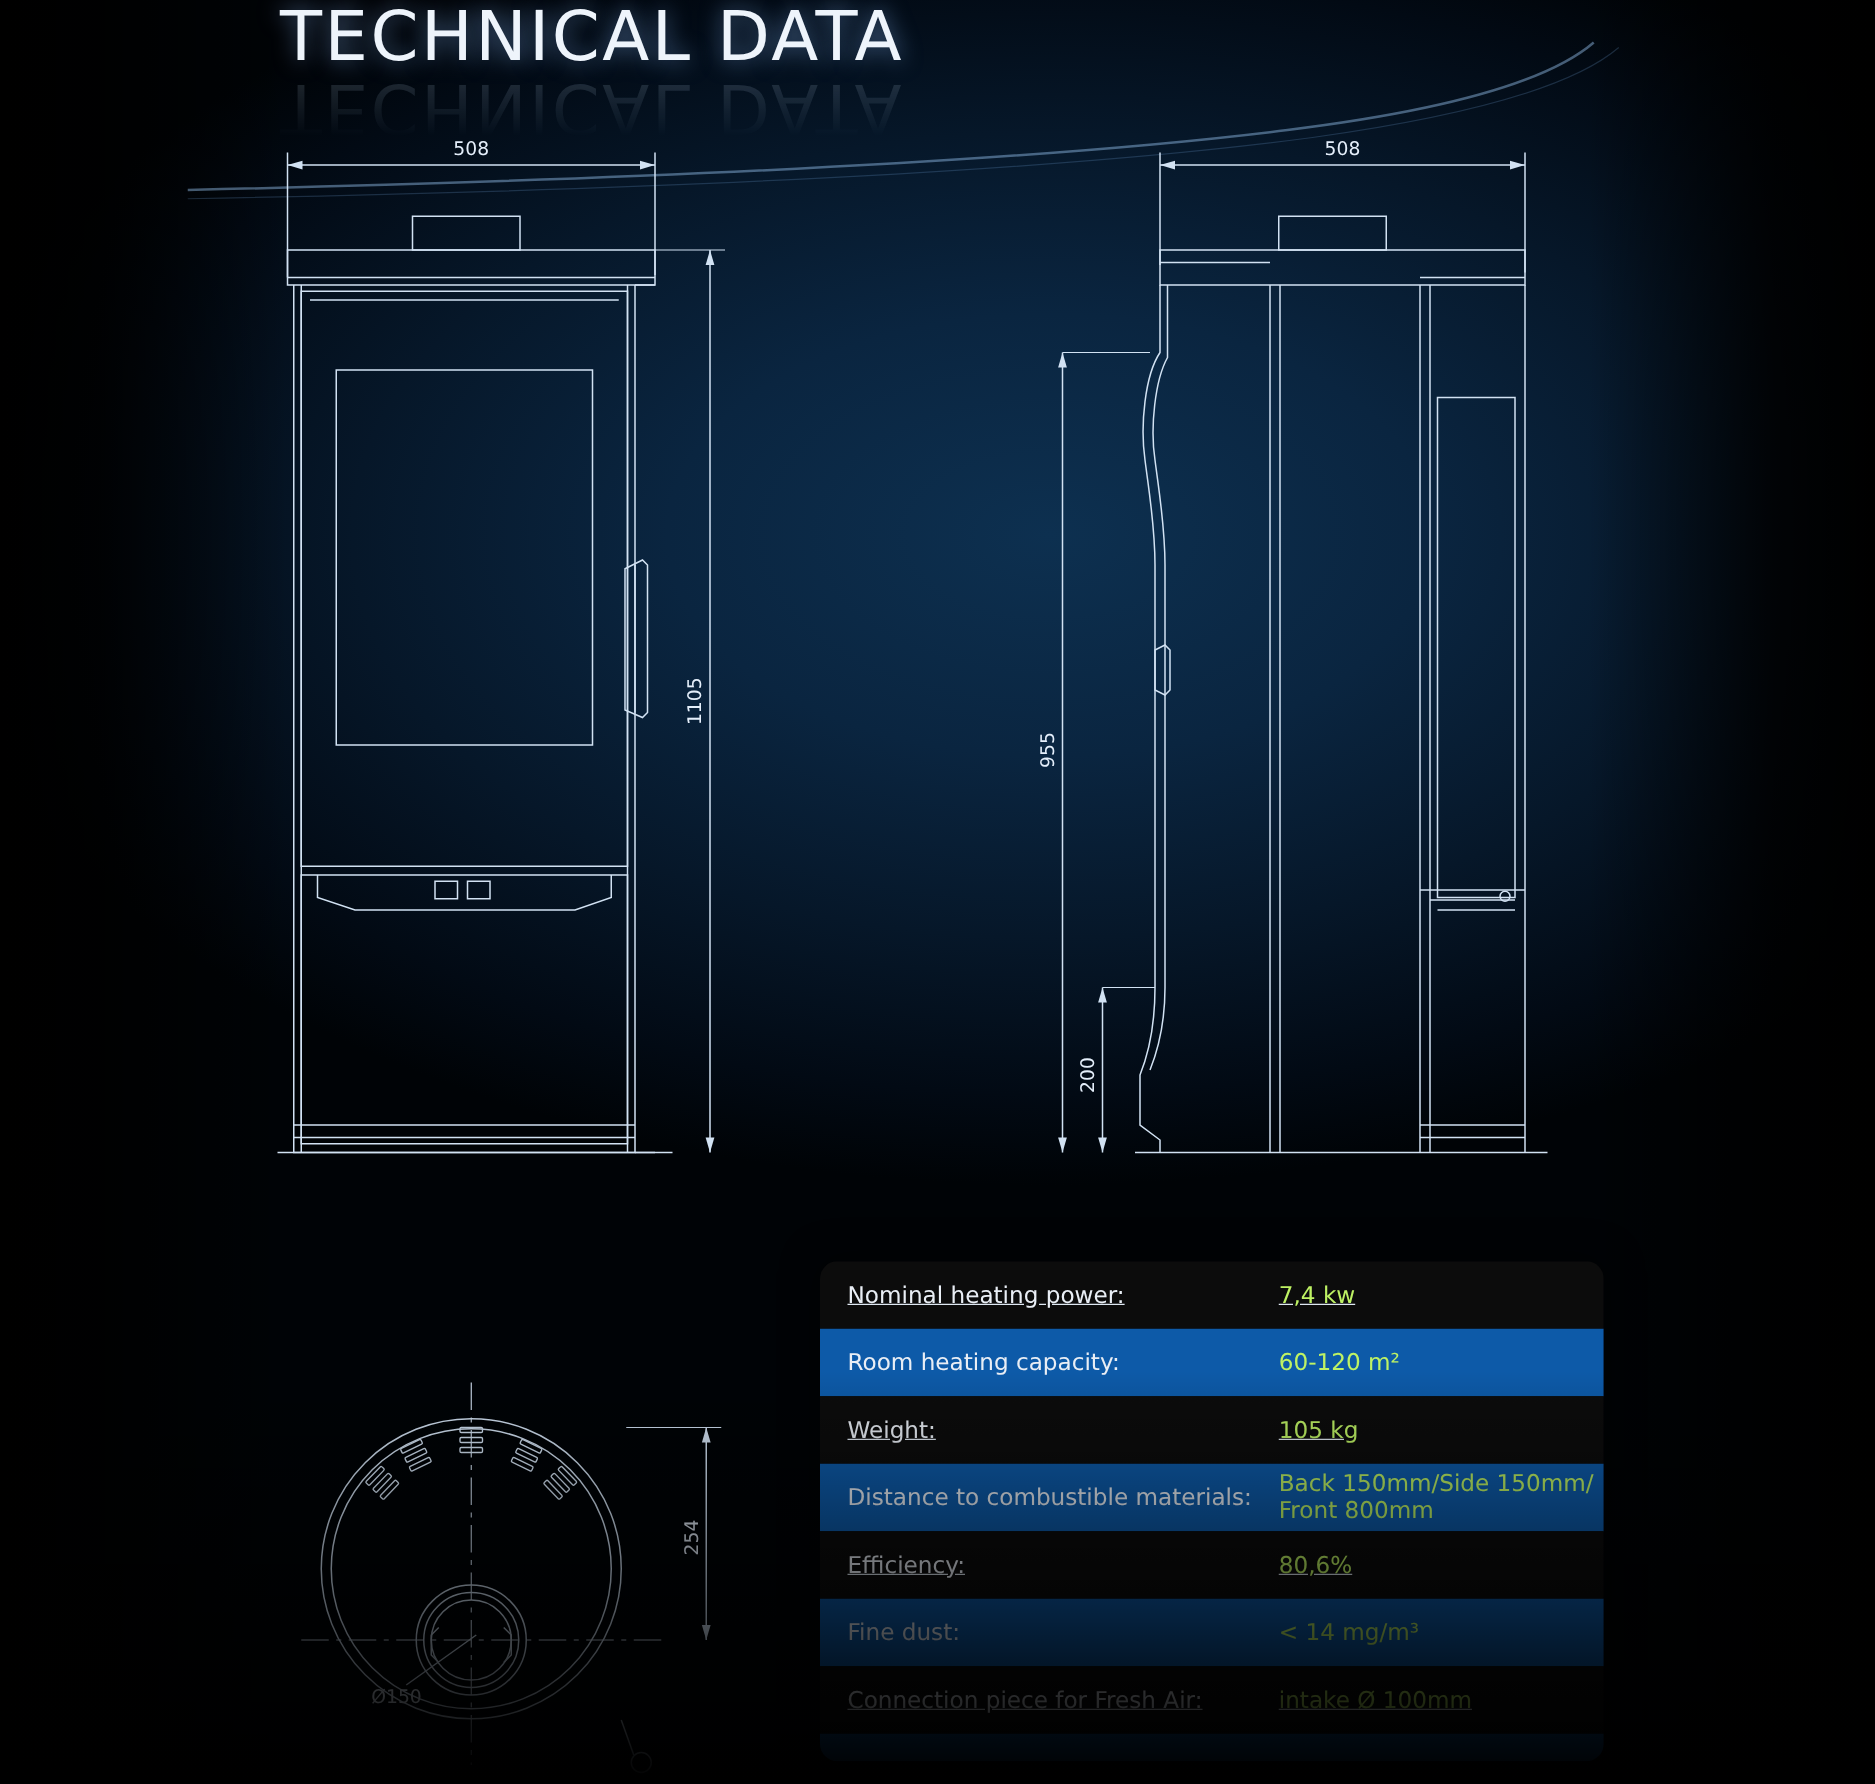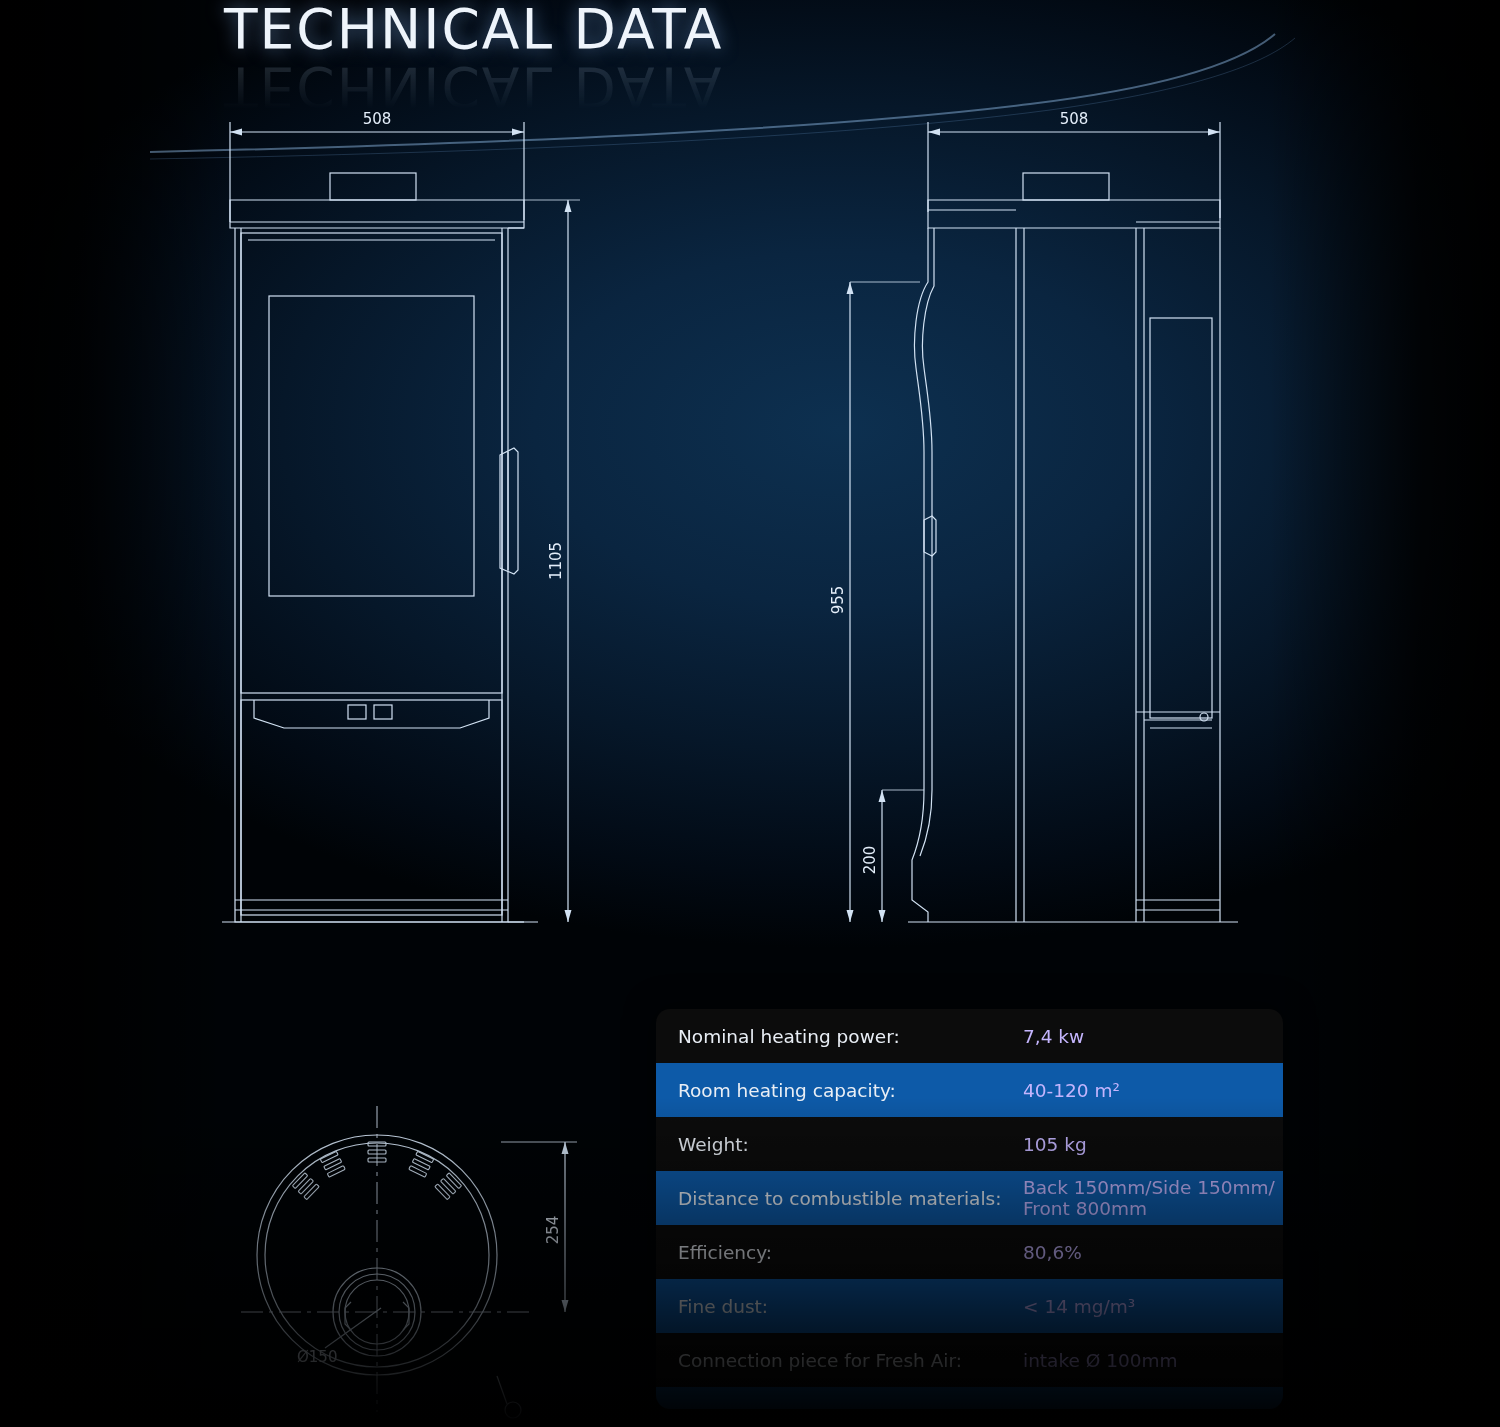--- a/index.html
+++ b/index.html
@@ -43,24 +43,24 @@
   .dwg{position:absolute;}
   .dwg svg{display:block;overflow:visible;}
 
   
   .spec{
     position:absolute;left:656px;top:1009px;width:627px;
     border-radius:14px;overflow:hidden;
     box-shadow:0 0 30px rgba(0,0,0,.6);
   }
   .spec .row{display:flex;align-items:center;min-height:46px;padding:4px 0;}
-  .spec .row.dark{background:#0c0c0c;}
+  .spec .row.dark{background:#0c0c0c;text-decoration:underline;}
   .spec .row.blue{background:#0d5aa8;}
   .spec .k{flex:0 0 345px;padding-left:22px;font-size:18.5px;color:#e9eef5;font-family:"DejaVu Sans",sans-serif;}
-  .spec .v{flex:1;font-size:18.5px;color:#c4b5fd;font-family:"DejaVu Sans",sans-serif;}
+  .spec .v{flex:1;font-size:18.5px;color:#bef264;font-family:"DejaVu Sans",sans-serif;}
   .spec .v .l2{display:block;}
 </style>
 </head>
 <body>
 
 <div class="page">
 
   <div class="vig-l"></div>
   <div class="vig-r"></div>
 
@@ -242,21 +242,21 @@
 
   <div class="spec">
 
     <div class="row dark">
       <div class="k">Nominal heating power:</div>
       <div class="v">7,4 kw</div>
     </div>
 
     <div class="row blue">
       <div class="k">Room heating capacity:</div>
-      <div class="v">40-120 m²</div>
+      <div class="v">60-120 m²</div>
     </div>
 
     <div class="row dark">
       <div class="k">Weight:</div>
       <div class="v">105 kg</div>
     </div>
 
     <div class="row blue">
       <div class="k">Distance to combustible materials:</div>
       <div class="v">

